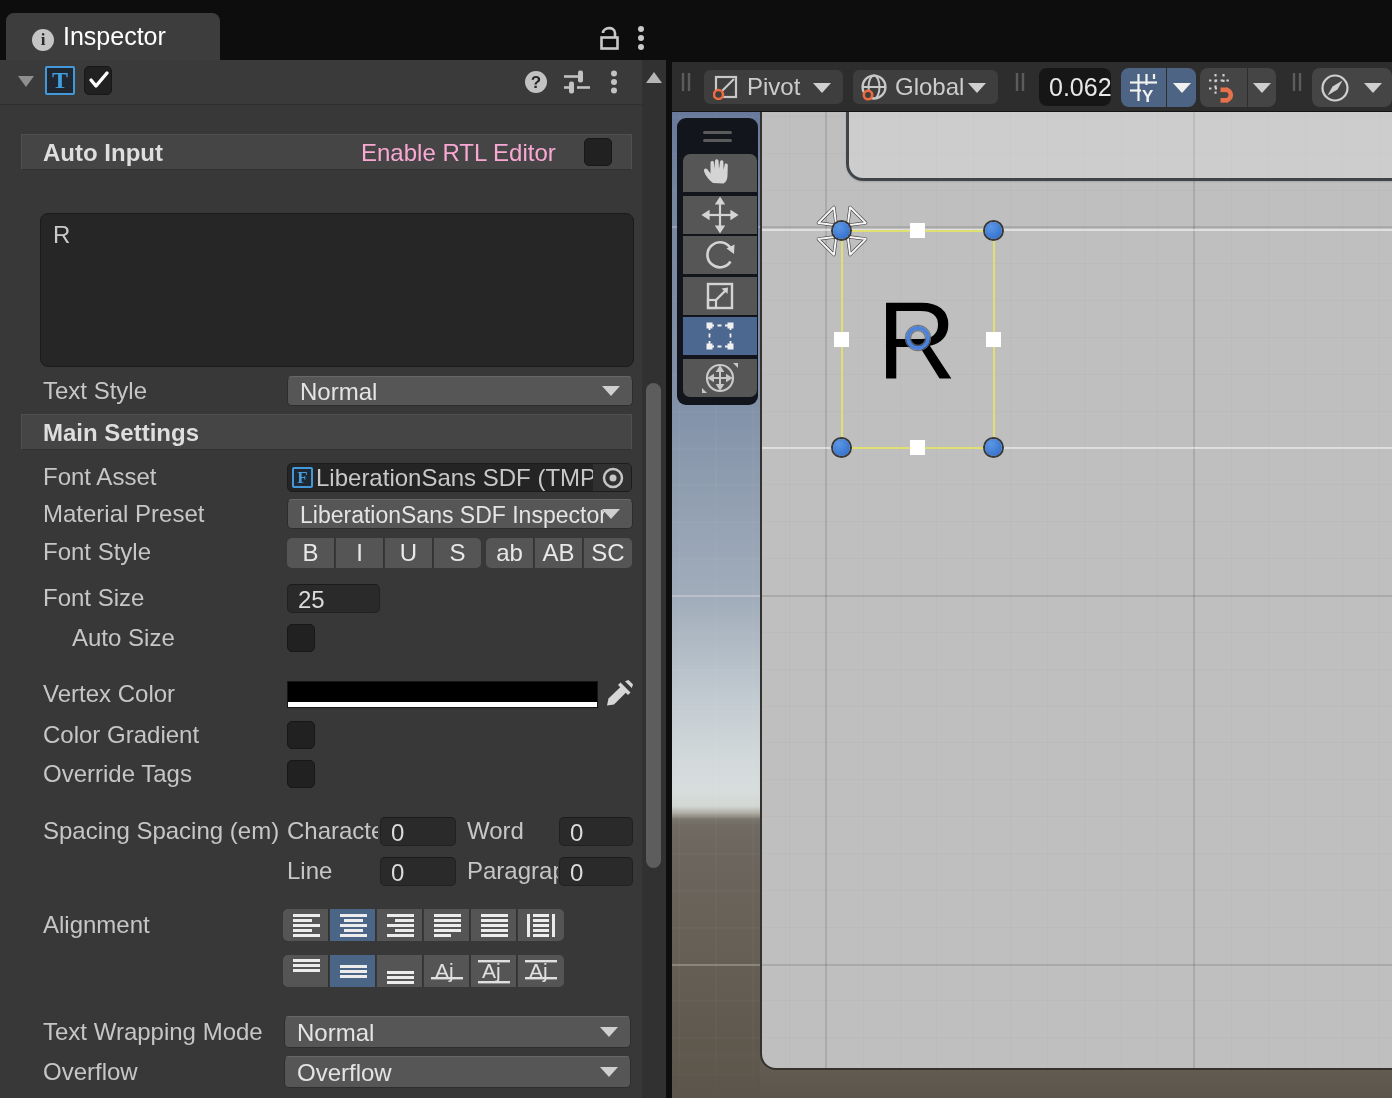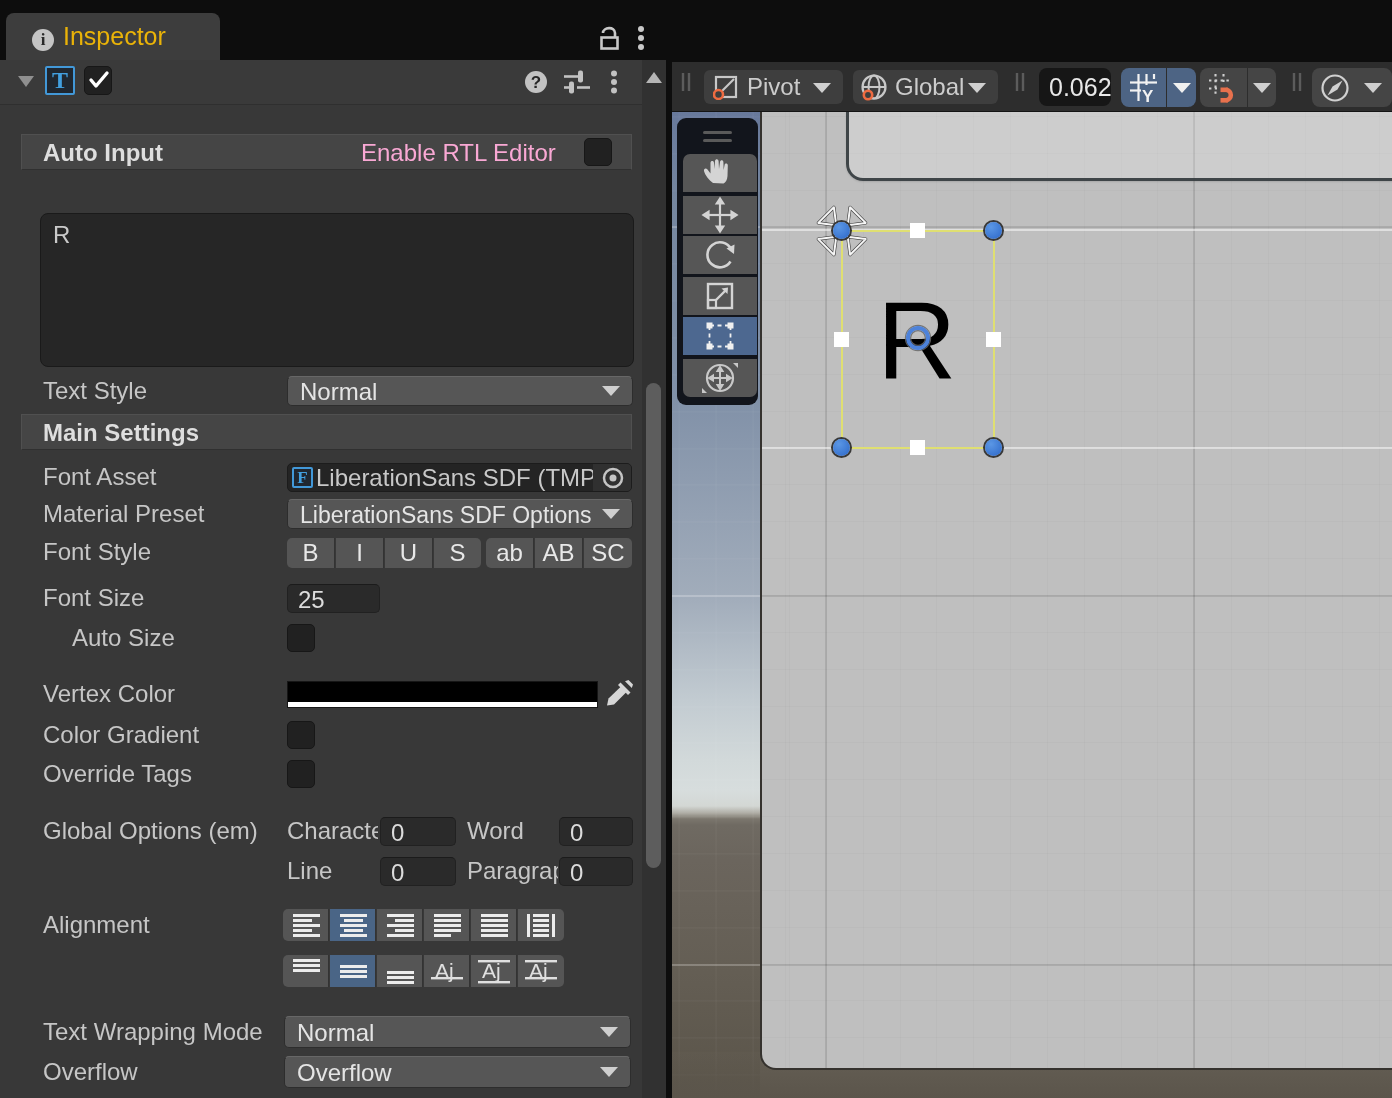--- a/index.html
+++ b/index.html
@@ -1,21 +1,21 @@
 <!DOCTYPE html>
 <html><head><meta charset="utf-8"><style>
 *{margin:0;padding:0;box-sizing:border-box;}
 html,body{width:1392px;height:1098px;background:#0d0d0d;overflow:hidden;
   font-family:"Liberation Sans",sans-serif;}
 .abs{position:absolute;}
 #inspector{position:absolute;left:0;top:0;width:666px;height:1098px;background:#383838;}
 #insp-top{position:absolute;left:0;top:0;width:666px;height:60px;background:#0d0d0d;}
 #insp-tab{position:absolute;left:6px;top:13px;width:214px;height:47px;background:#3d3d3d;
   border-radius:8px 8px 0 0;}
-#insp-tab .ttl{position:absolute;left:57px;top:9px;font-size:25px;color:#eab308;}
+#insp-tab .ttl{position:absolute;left:57px;top:9px;font-size:25px;color:#ffffff;}
 .icircle{position:absolute;left:26px;top:16px;width:22px;height:22px;border-radius:50%;
   background:#c5c5c5;color:#2a2a2a;font-size:17px;font-weight:bold;text-align:center;
   line-height:22px;font-family:"Liberation Serif",serif;}
 #comp-header{position:absolute;left:0;top:60px;width:642px;height:45px;background:#3a3a3a;
   border-bottom:1px solid #2f2f2f;}
 .fold{width:0;height:0;border-left:8px solid transparent;border-right:8px solid transparent;
   border-top:11px solid #8f8f8f;}
 #ticon{position:absolute;left:45px;top:6px;width:30px;height:29px;background:#202730;
   border:2px solid #4298d8;border-radius:2px;color:#429fdf;font-family:"Liberation Serif",serif;
   font-weight:bold;font-size:24px;text-align:center;line-height:25px;}
@@ -142,21 +142,21 @@
     <div class="abs" style="left:28px;top:0px;font-size:24px;color:#c8c8c8;white-space:nowrap;">LiberationSans SDF (TMP</div>
     <div class="abs" style="left:305px;top:0;width:40px;height:29px;background:#303030;">
       <svg width="40" height="29">
           <circle cx="20" cy="14" r="9" fill="none" stroke="#c4c4c4" stroke-width="2.5"></circle>
           <circle cx="20" cy="14" r="3.5" fill="#c4c4c4"></circle>
         </svg>
     </div>
   </div>
   <div class="lbl" style="top:500px;">Material Preset</div>
   <div class="drop" style="left:287px;top:499px;width:346px;height:30px;">
-      <div class="dt" style="font-size:23px;top:2px;">LiberationSans SDF Options</div>
+      <div class="dt" style="font-size:23px;top:2px;">LiberationSans SDF Inspector</div>
       <div class="darr" style="right:12px;top:9px;"></div>
     </div>
   <div class="lbl" style="top:538px;">Font Style</div>
   <div class="btn" style="left:287px;top:538px;width:48px;height:30px;line-height:29px;border-radius:5px 0 0 5px;border-right:1px solid #333;">B</div>
   <div class="btn" style="left:336px;top:538px;width:48px;height:30px;line-height:29px;border-right:1px solid #333;">I</div>
   <div class="btn" style="left:385px;top:538px;width:48px;height:30px;line-height:29px;border-right:1px solid #333;">U</div>
   <div class="btn" style="left:434px;top:538px;width:47px;height:30px;line-height:29px;border-radius:0 5px 5px 0;">S</div>
   <div class="btn" style="left:486px;top:538px;width:48px;height:30px;line-height:29px;border-radius:5px 0 0 5px;border-right:1px solid #333;">ab</div>
   <div class="btn" style="left:535px;top:538px;width:48px;height:30px;line-height:29px;border-right:1px solid #333;">AB</div>
   <div class="btn" style="left:584px;top:538px;width:48px;height:30px;line-height:29px;border-radius:0 5px 5px 0;">SC</div>
@@ -176,21 +176,21 @@
           <path d="M20.5 6 L26 11.5 L13 24.5 L6 25.5 L7.5 18.5 Z"></path>
           <path d="M19.5 2.5 L29.5 12.5 L27 15 L17 5 Z"></path>
           <path d="M24 1.2 L30.8 8 L32 4.5 L27.5 0 Z"></path>
         </g>
       </svg>
   </div>
   <div class="lbl" style="top:721px;">Color Gradient</div>
   <div class="checkbox abs" style="left:287px;top:721px;width:28px;height:28px;"></div>
   <div class="lbl" style="top:760px;">Override Tags</div>
   <div class="checkbox abs" style="left:287px;top:760px;width:28px;height:28px;"></div>
-  <div class="lbl" style="top:817px;width:238px;overflow:hidden;">Global Options (em)</div>
+  <div class="lbl" style="top:817px;width:238px;overflow:hidden;">Spacing Spacing (em)</div>
   <div class="lbl" style="left:287px;top:817px;width:91px;overflow:hidden;">Character</div>
   <div class="inp" style="left:380px;top:817px;width:76px;height:29px;">
       <div class="it">0</div>
     </div>
   <div class="lbl" style="left:467px;top:817px;">Word</div>
   <div class="inp" style="left:559px;top:817px;width:74px;height:29px;">
       <div class="it">0</div>
     </div>
   <div class="lbl" style="left:287px;top:857px;">Line</div>
   <div class="inp" style="left:380px;top:857px;width:76px;height:29px;">

